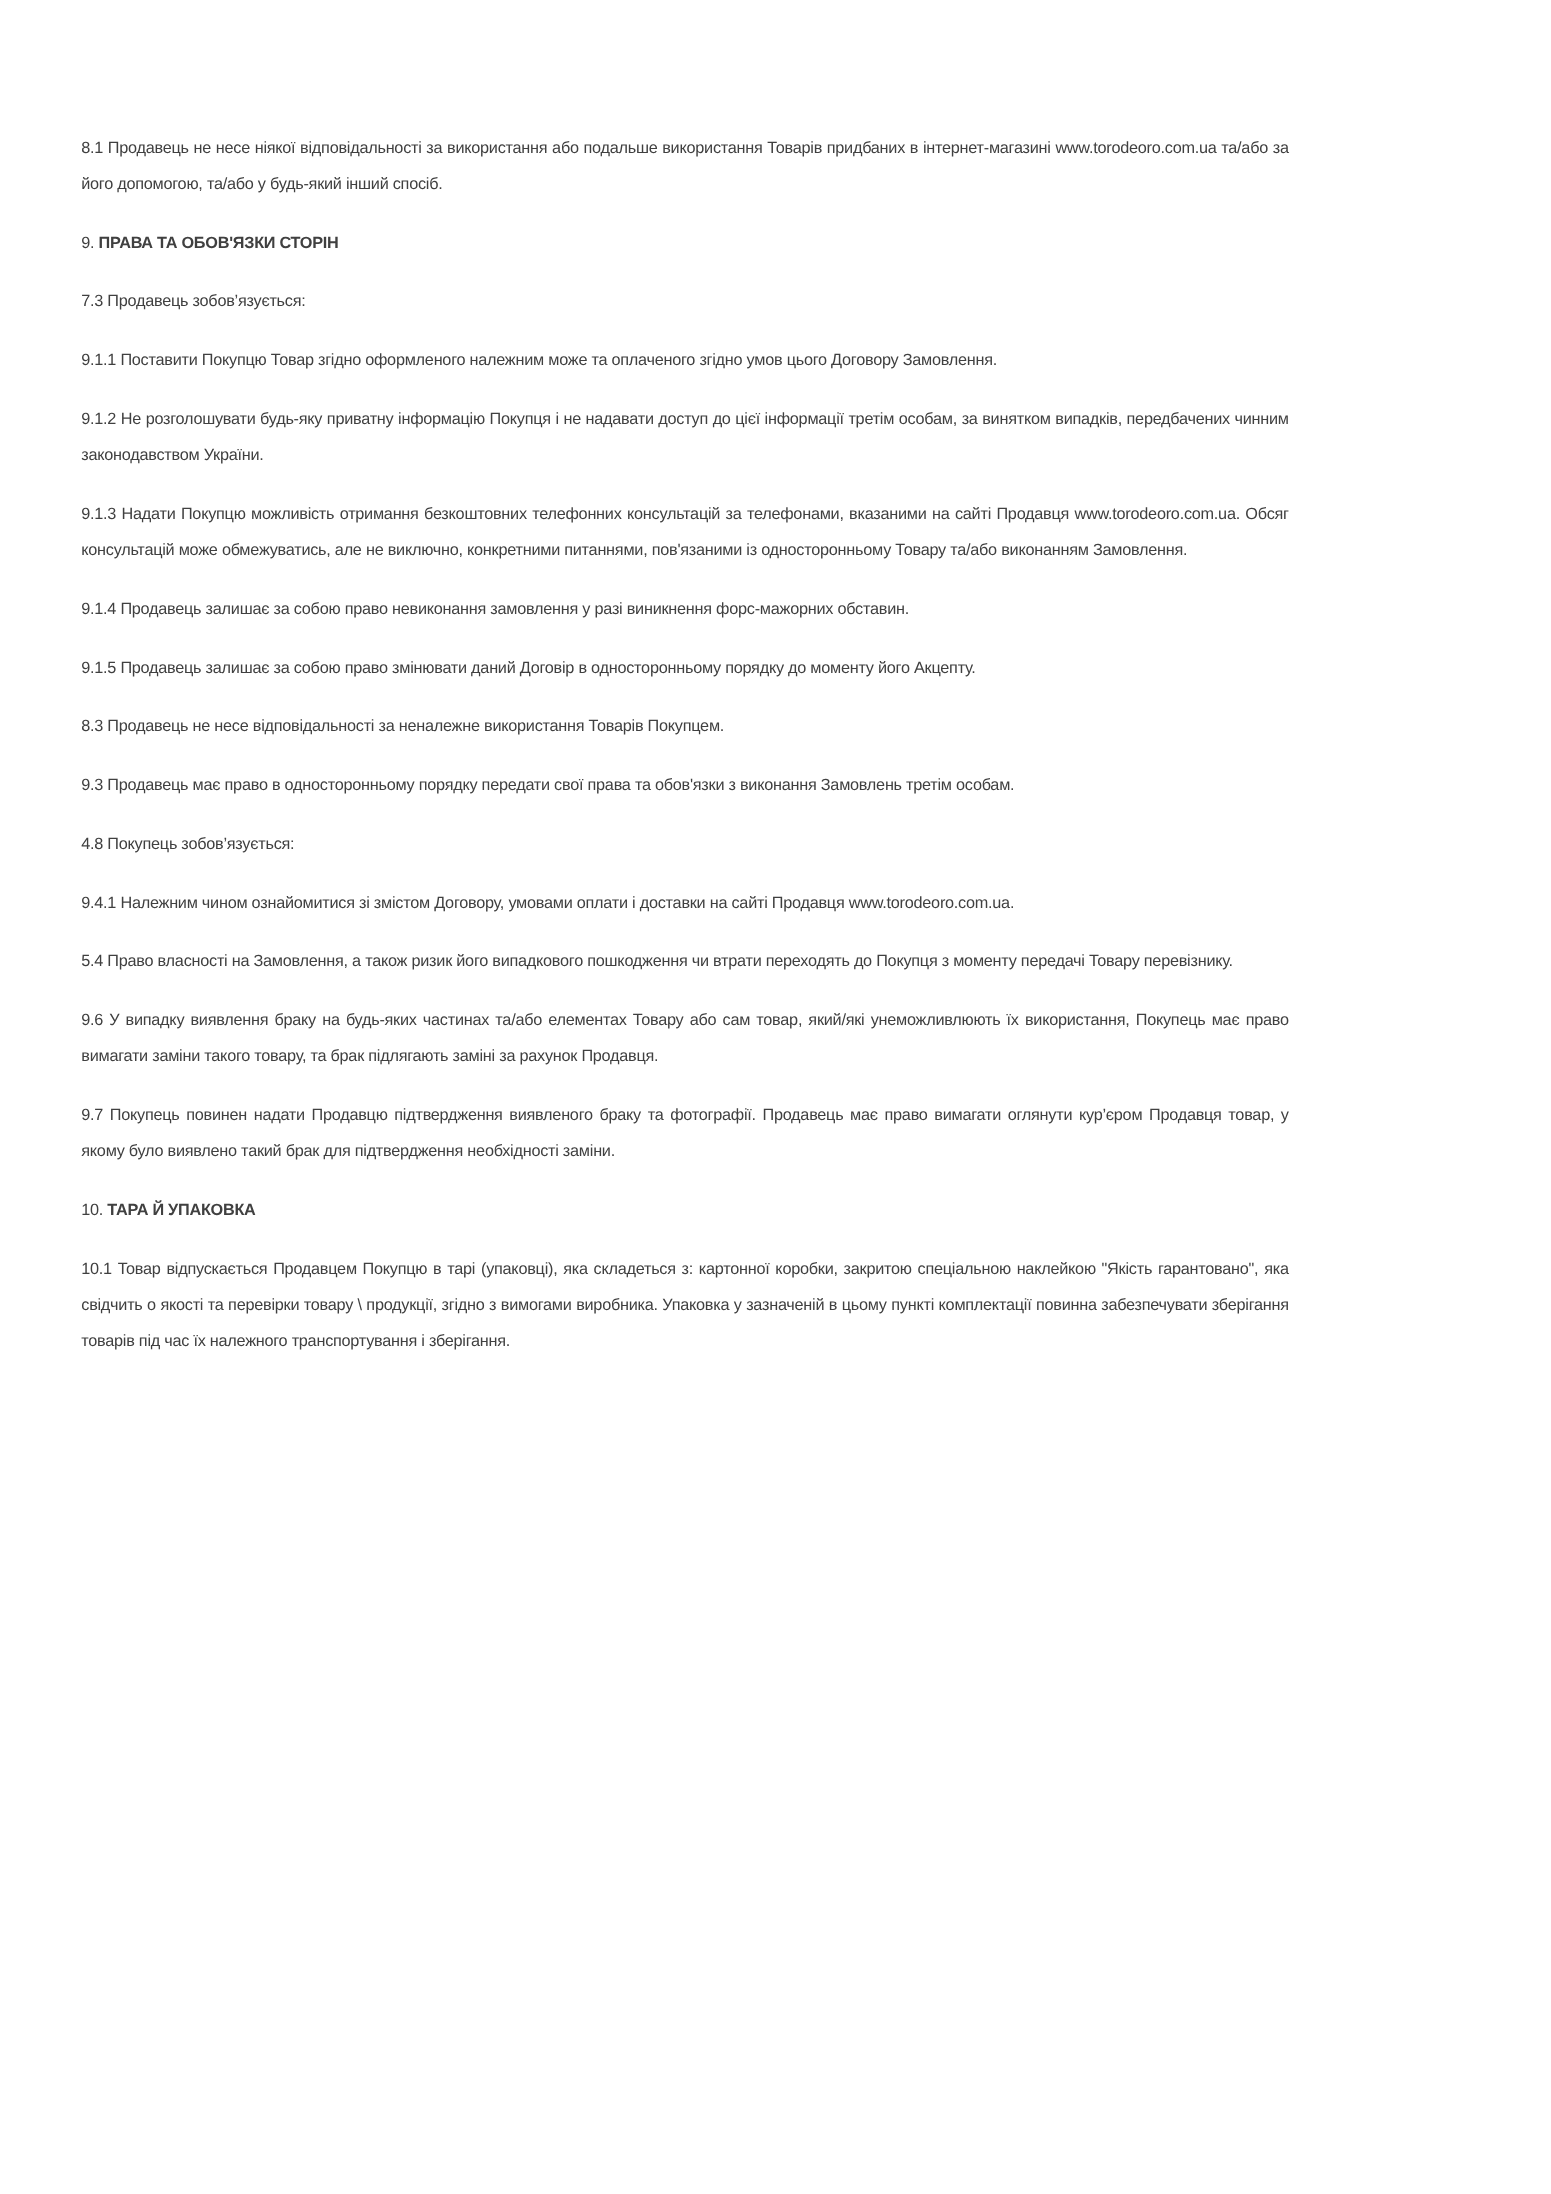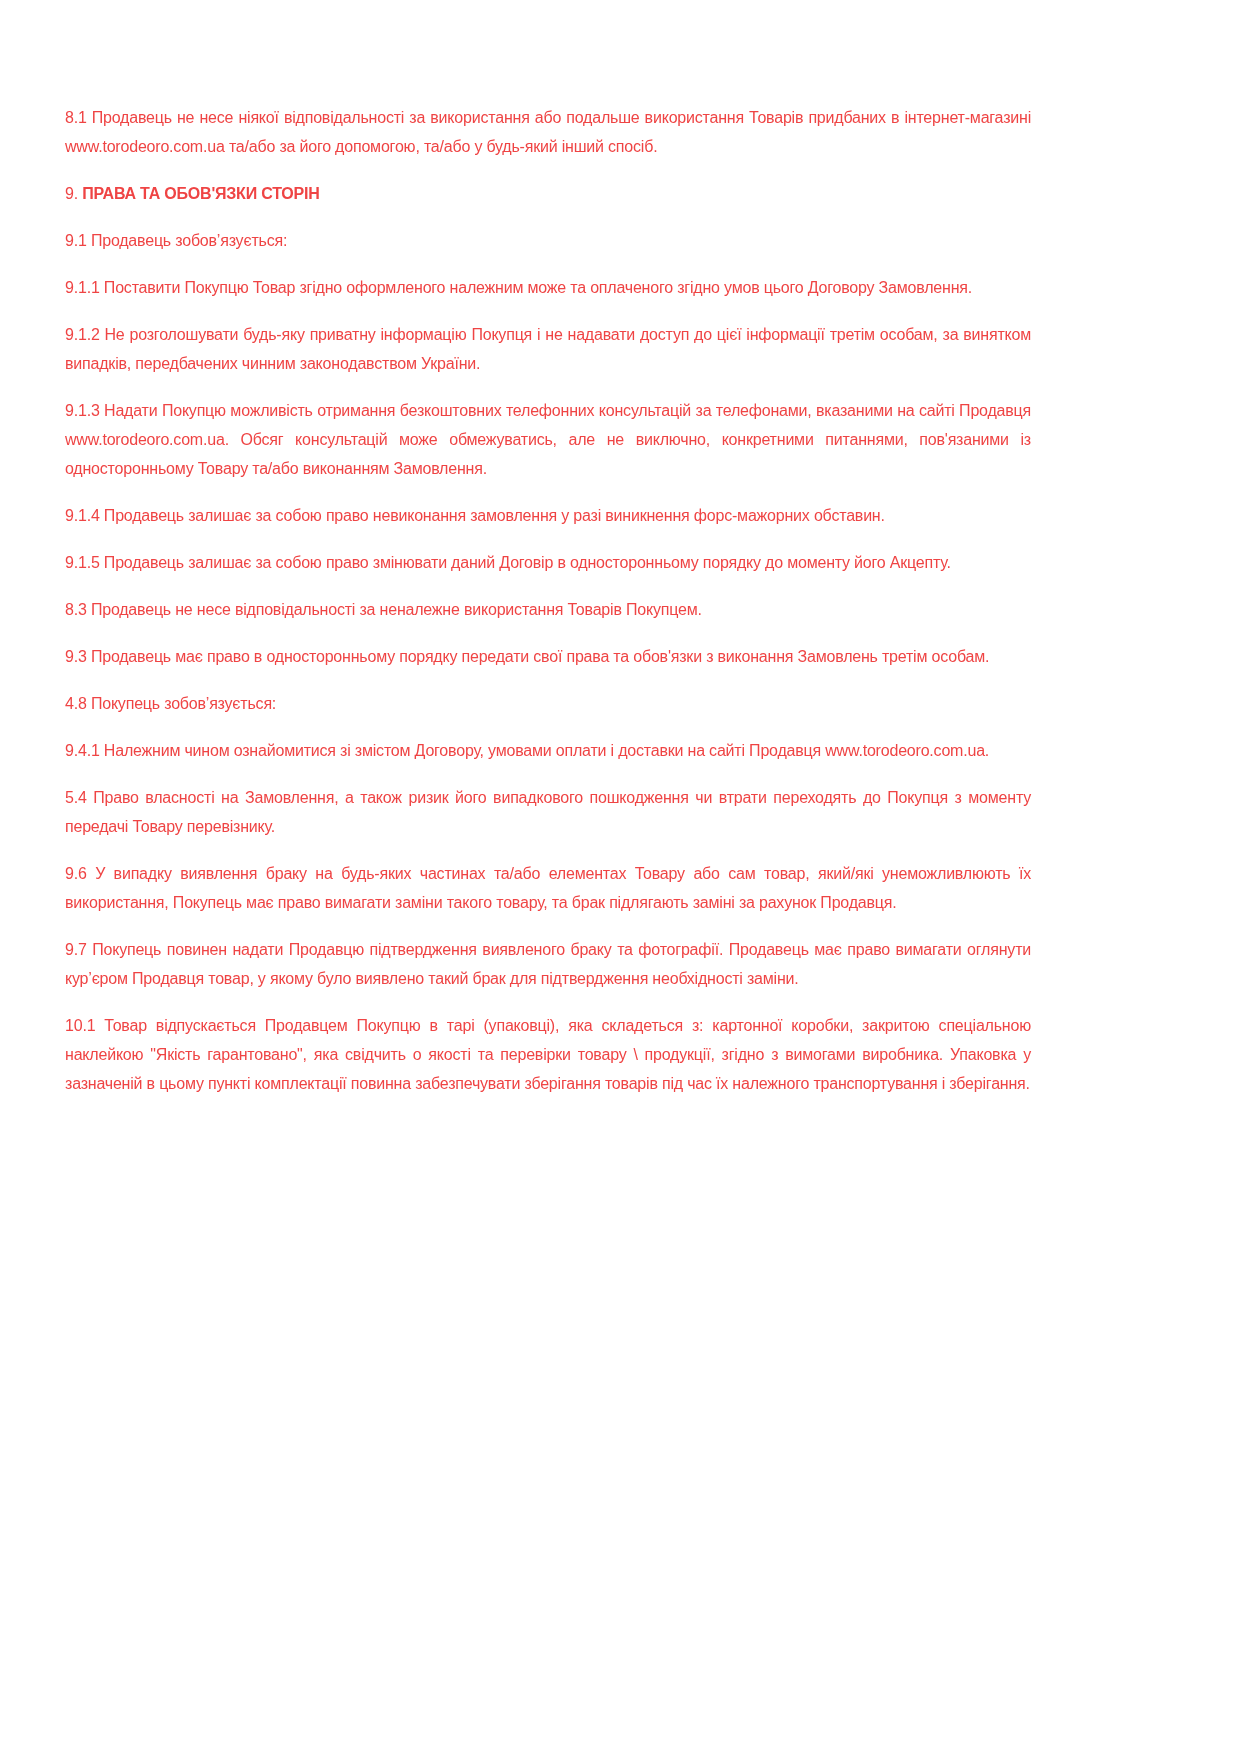--- a/index.html
+++ b/index.html
@@ -3,23 +3,23 @@
 <meta charset="utf-8">
 <style>
   html, body { margin: 0; padding: 0; background: #ffffff; }
   body { width: 1241px; height: 1755px; position: relative; overflow: hidden; }
   .page {
     position: absolute;
     left: 65px;
     top: 103px;
     width: 966px;
     font-family: "Liberation Sans", sans-serif;
-    font-size: 16px;
+    font-size: 13px;
     line-height: 29px;
-    color: #ef4444;
+    color: #404040;
     letter-spacing: -0.2px;
   }
   .para {
     margin: 0 0 18px 0;
     text-align: justify;
     text-align-last: left;
   }
   .heading { margin: 0 0 18px 0; }
   .heading .num { font-weight: normal; }
   .heading .title { font-weight: bold; }
@@ -27,29 +27,32 @@
 </head>
 <body>
 
 <div class="page">
   <p class="para">8.1 Продавець не несе ніякої відповідальності за використання або подальше використання Товарів придбаних в інтернет-магазині www.torodeoro.com.ua та/або за його допомогою, та/або у будь-який інший спосіб.</p>
 
   <p class="heading">
     <span class="num">9. </span><span class="title">ПРАВА ТА ОБОВ'ЯЗКИ СТОРІН</span>
   </p>
 
-  <p class="para">9.1 Продавець зобов’язується:</p>
+  <p class="para">7.3 Продавець зобов’язується:</p>
   <p class="para">9.1.1 Поставити Покупцю Товар згідно оформленого належним може та оплаченого згідно умов цього Договору Замовлення.</p>
   <p class="para">9.1.2 Не розголошувати будь-яку приватну інформацію Покупця і не надавати доступ до цієї інформації третім особам, за винятком випадків, передбачених чинним законодавством України.</p>
   <p class="para">9.1.3 Надати Покупцю можливість отримання безкоштовних телефонних консультацій за телефонами, вказаними на сайті Продавця www.torodeoro.com.ua. Обсяг консультацій може обмежуватись, але не виключно, конкретними питаннями, пов'язаними із односторонньому Товару та/або виконанням Замовлення.</p>
   <p class="para">9.1.4 Продавець залишає за собою право невиконання замовлення у разі виникнення форс-мажорних обставин.</p>
   <p class="para">9.1.5 Продавець залишає за собою право змінювати даний Договір в односторонньому порядку до моменту його Акцепту.</p>
   <p class="para">8.3 Продавець не несе відповідальності за неналежне використання Товарів Покупцем.</p>
   <p class="para">9.3 Продавець має право в односторонньому порядку передати свої права та обов'язки з виконання Замовлень третім особам.</p>
   <p class="para">4.8 Покупець зобов’язується:</p>
   <p class="para">9.4.1 Належним чином ознайомитися зі змістом Договору, умовами оплати і доставки на сайті Продавця www.torodeoro.com.ua.</p>
   <p class="para">5.4 Право власності на Замовлення, а також ризик його випадкового пошкодження чи втрати переходять до Покупця з моменту передачі Товару перевізнику.</p>
   <p class="para">9.6 У випадку виявлення браку на будь-яких частинах та/або елементах Товару або сам товар, який/які унеможливлюють їх використання, Покупець має право вимагати заміни такого товару, та брак підлягають заміні за рахунок Продавця.</p>
   <p class="para">9.7 Покупець повинен надати Продавцю підтвердження виявленого браку та фотографії. Продавець має право вимагати оглянути кур’єром Продавця товар, у якому було виявлено такий брак для підтвердження необхідності заміни.</p>
 
+  <p class="heading">
+    <span class="num">10. </span><span class="title">ТАРА Й УПАКОВКА</span>
+  </p>
 
   <p class="para">10.1 Товар відпускається Продавцем Покупцю в тарі (упаковці), яка складеться з: картонної коробки, закритою спеціальною наклейкою "Якість гарантовано", яка свідчить о якості та перевірки товару \ продукції, згідно з вимогами виробника. Упаковка у зазначеній в цьому пункті комплектації повинна забезпечувати зберігання товарів під час їх належного транспортування і зберігання.</p>
 </div>
 
 </body></html>

